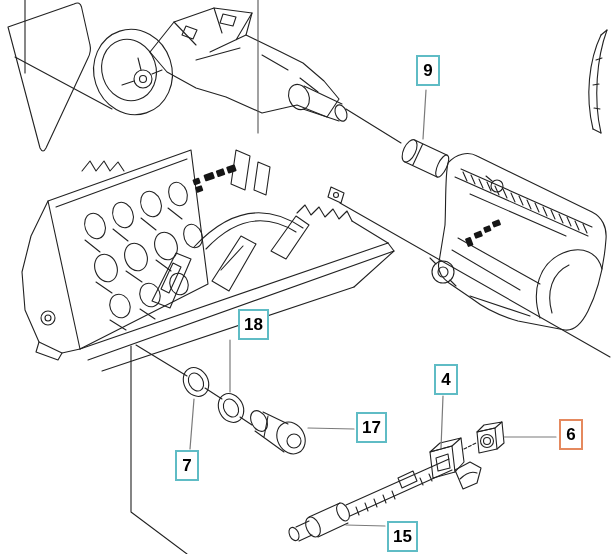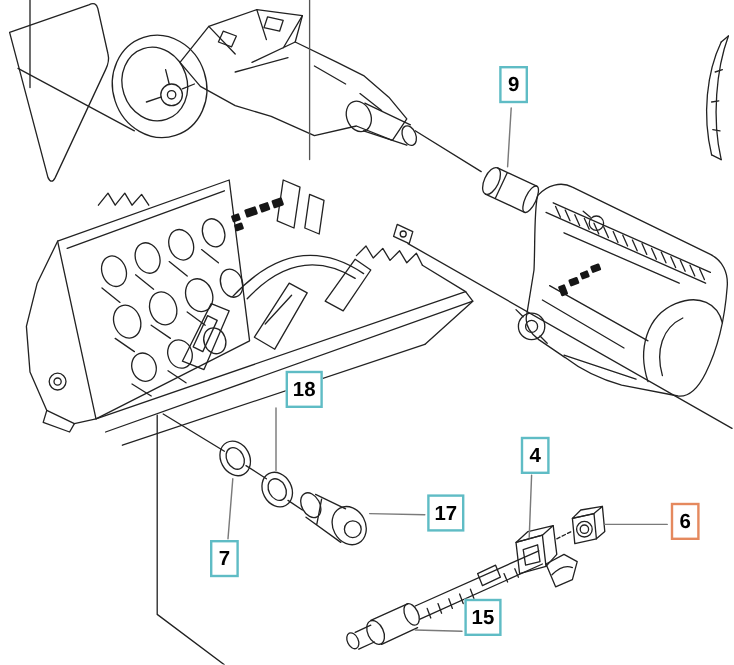--- a/index.html
+++ b/index.html
@@ -12,21 +12,21 @@
     position:absolute;background:#ffffff;border:2px solid #5fbcc5;
     color:#000;font-weight:bold;font-size:17px;line-height:1.25;
     padding:3px 4px;min-width:12px;text-align:center;cursor:pointer;
     box-sizing:content-box;
   }
   .callout--highlight{border-color:#e5895e;}
   .co-9 {left:416px;top:55px;}
   .co-18{left:214px;top:309px;margin-left:24px;}
   .co-17{left:175px;top:450px;}
   .co-16{left:356px;top:412px;}
-  .co-15{left:387px;top:499px;}
+  .co-15{left:387px;top:521px;}
   .co-4 {left:434px;top:364px;}
   .co-6 {left:559px;top:419px;}
 </style>
 </head>
 <body>
 
 <div class="stage">
 
   <svg class="art" width="612" height="554" viewBox="0 0 612 554">
     <g stroke="#222" fill="none" stroke-width="1.1" stroke-linecap="round" stroke-linejoin="round">

